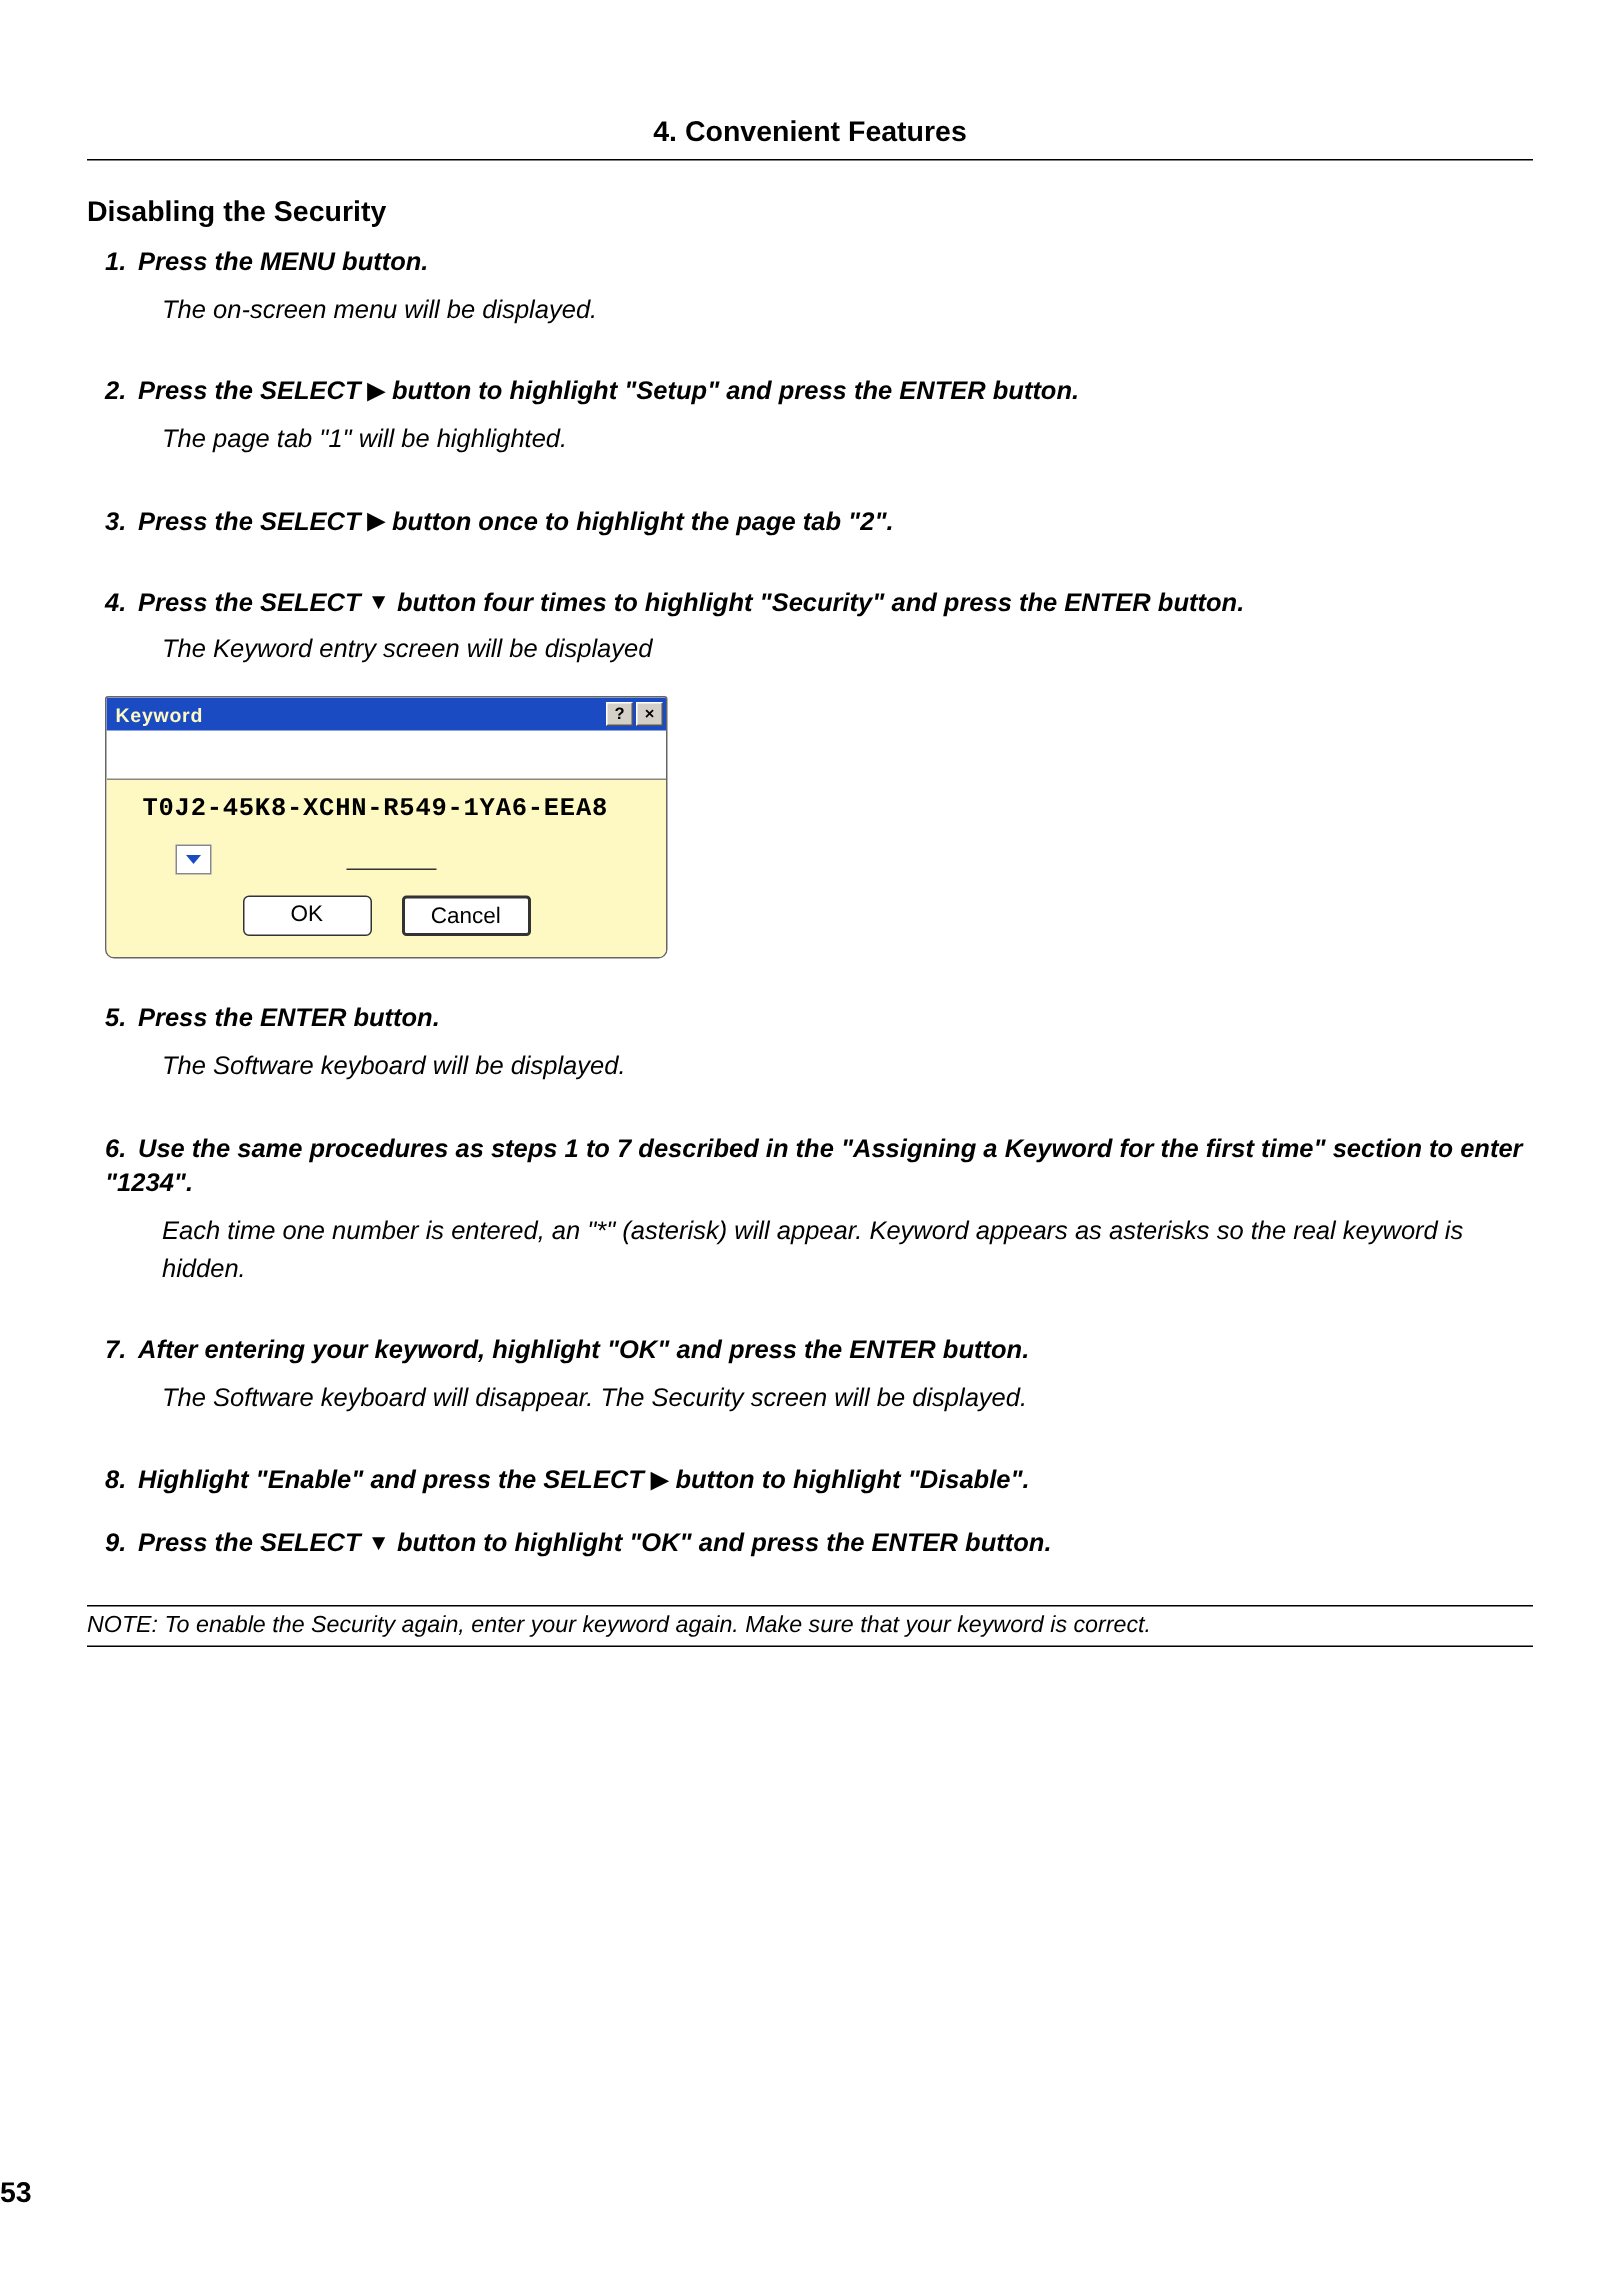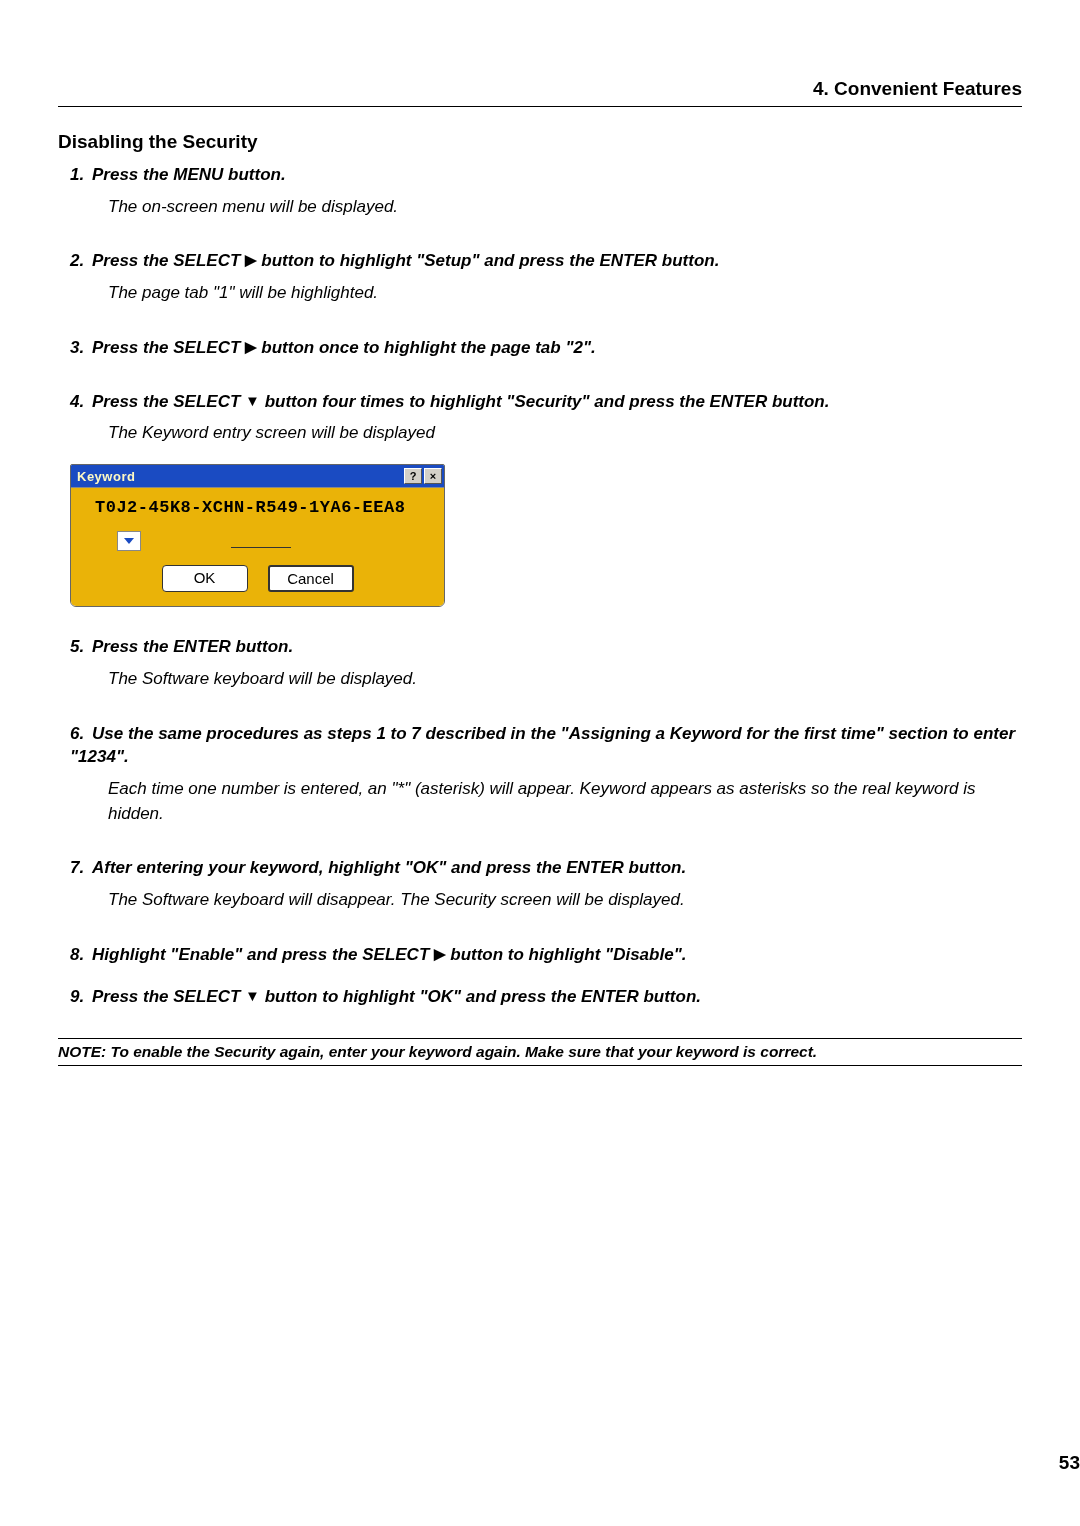--- a/index.html
+++ b/index.html
@@ -15,21 +15,21 @@
       position: relative;
     }
     .page {
       padding: 78px 58px 40px 58px;
     }
     .header-rule {
       border-bottom: 1.5px solid #000;
       margin-bottom: 24px;
     }
     .chapter-title {
-      text-align: right;
+      text-align: center;
       font-weight: bold;
       font-size: 19px;
       padding-bottom: 6px;
     }
     .section-title {
       font-weight: bold;
       font-size: 19px;
       margin-bottom: 10px;
     }
     .steps {
@@ -96,23 +96,24 @@
       margin-left: 2px;
       display: flex;
       align-items: center;
       justify-content: center;
       font-size: 11px;
       font-weight: bold;
       color: #000;
       line-height: 1;
     }
     .dialog-body {
-      background: #eab308;
+      background: #fef9c3;
       border-top: 1px solid #888;
       padding: 10px 14px 14px 14px;
+      margin-top: 32px;
     }
     .keyword-text {
       font-family: "Courier New", monospace;
       font-size: 17px;
       font-weight: bold;
       letter-spacing: 0.5px;
       margin-left: 10px;
       margin-bottom: 14px;
     }
     .input-row {
@@ -167,27 +168,26 @@
     }
     .note-block {
       border-top: 1.5px solid #000;
       border-bottom: 1.5px solid #000;
       padding: 4px 0;
       margin-top: 10px;
     }
     .note-text {
       font-style: italic;
       font-size: 15.5px;
-      font-weight: bold;
     }
     .page-number {
       position: absolute;
       bottom: 52px;
       width: 100%;
-      text-align: right;
+      text-align: left;
       left: 0;
       font-weight: bold;
       font-size: 19px;
     }
   </style>
 </head>
 <body>
 
 <div class="page">
   <div class="header-rule">

